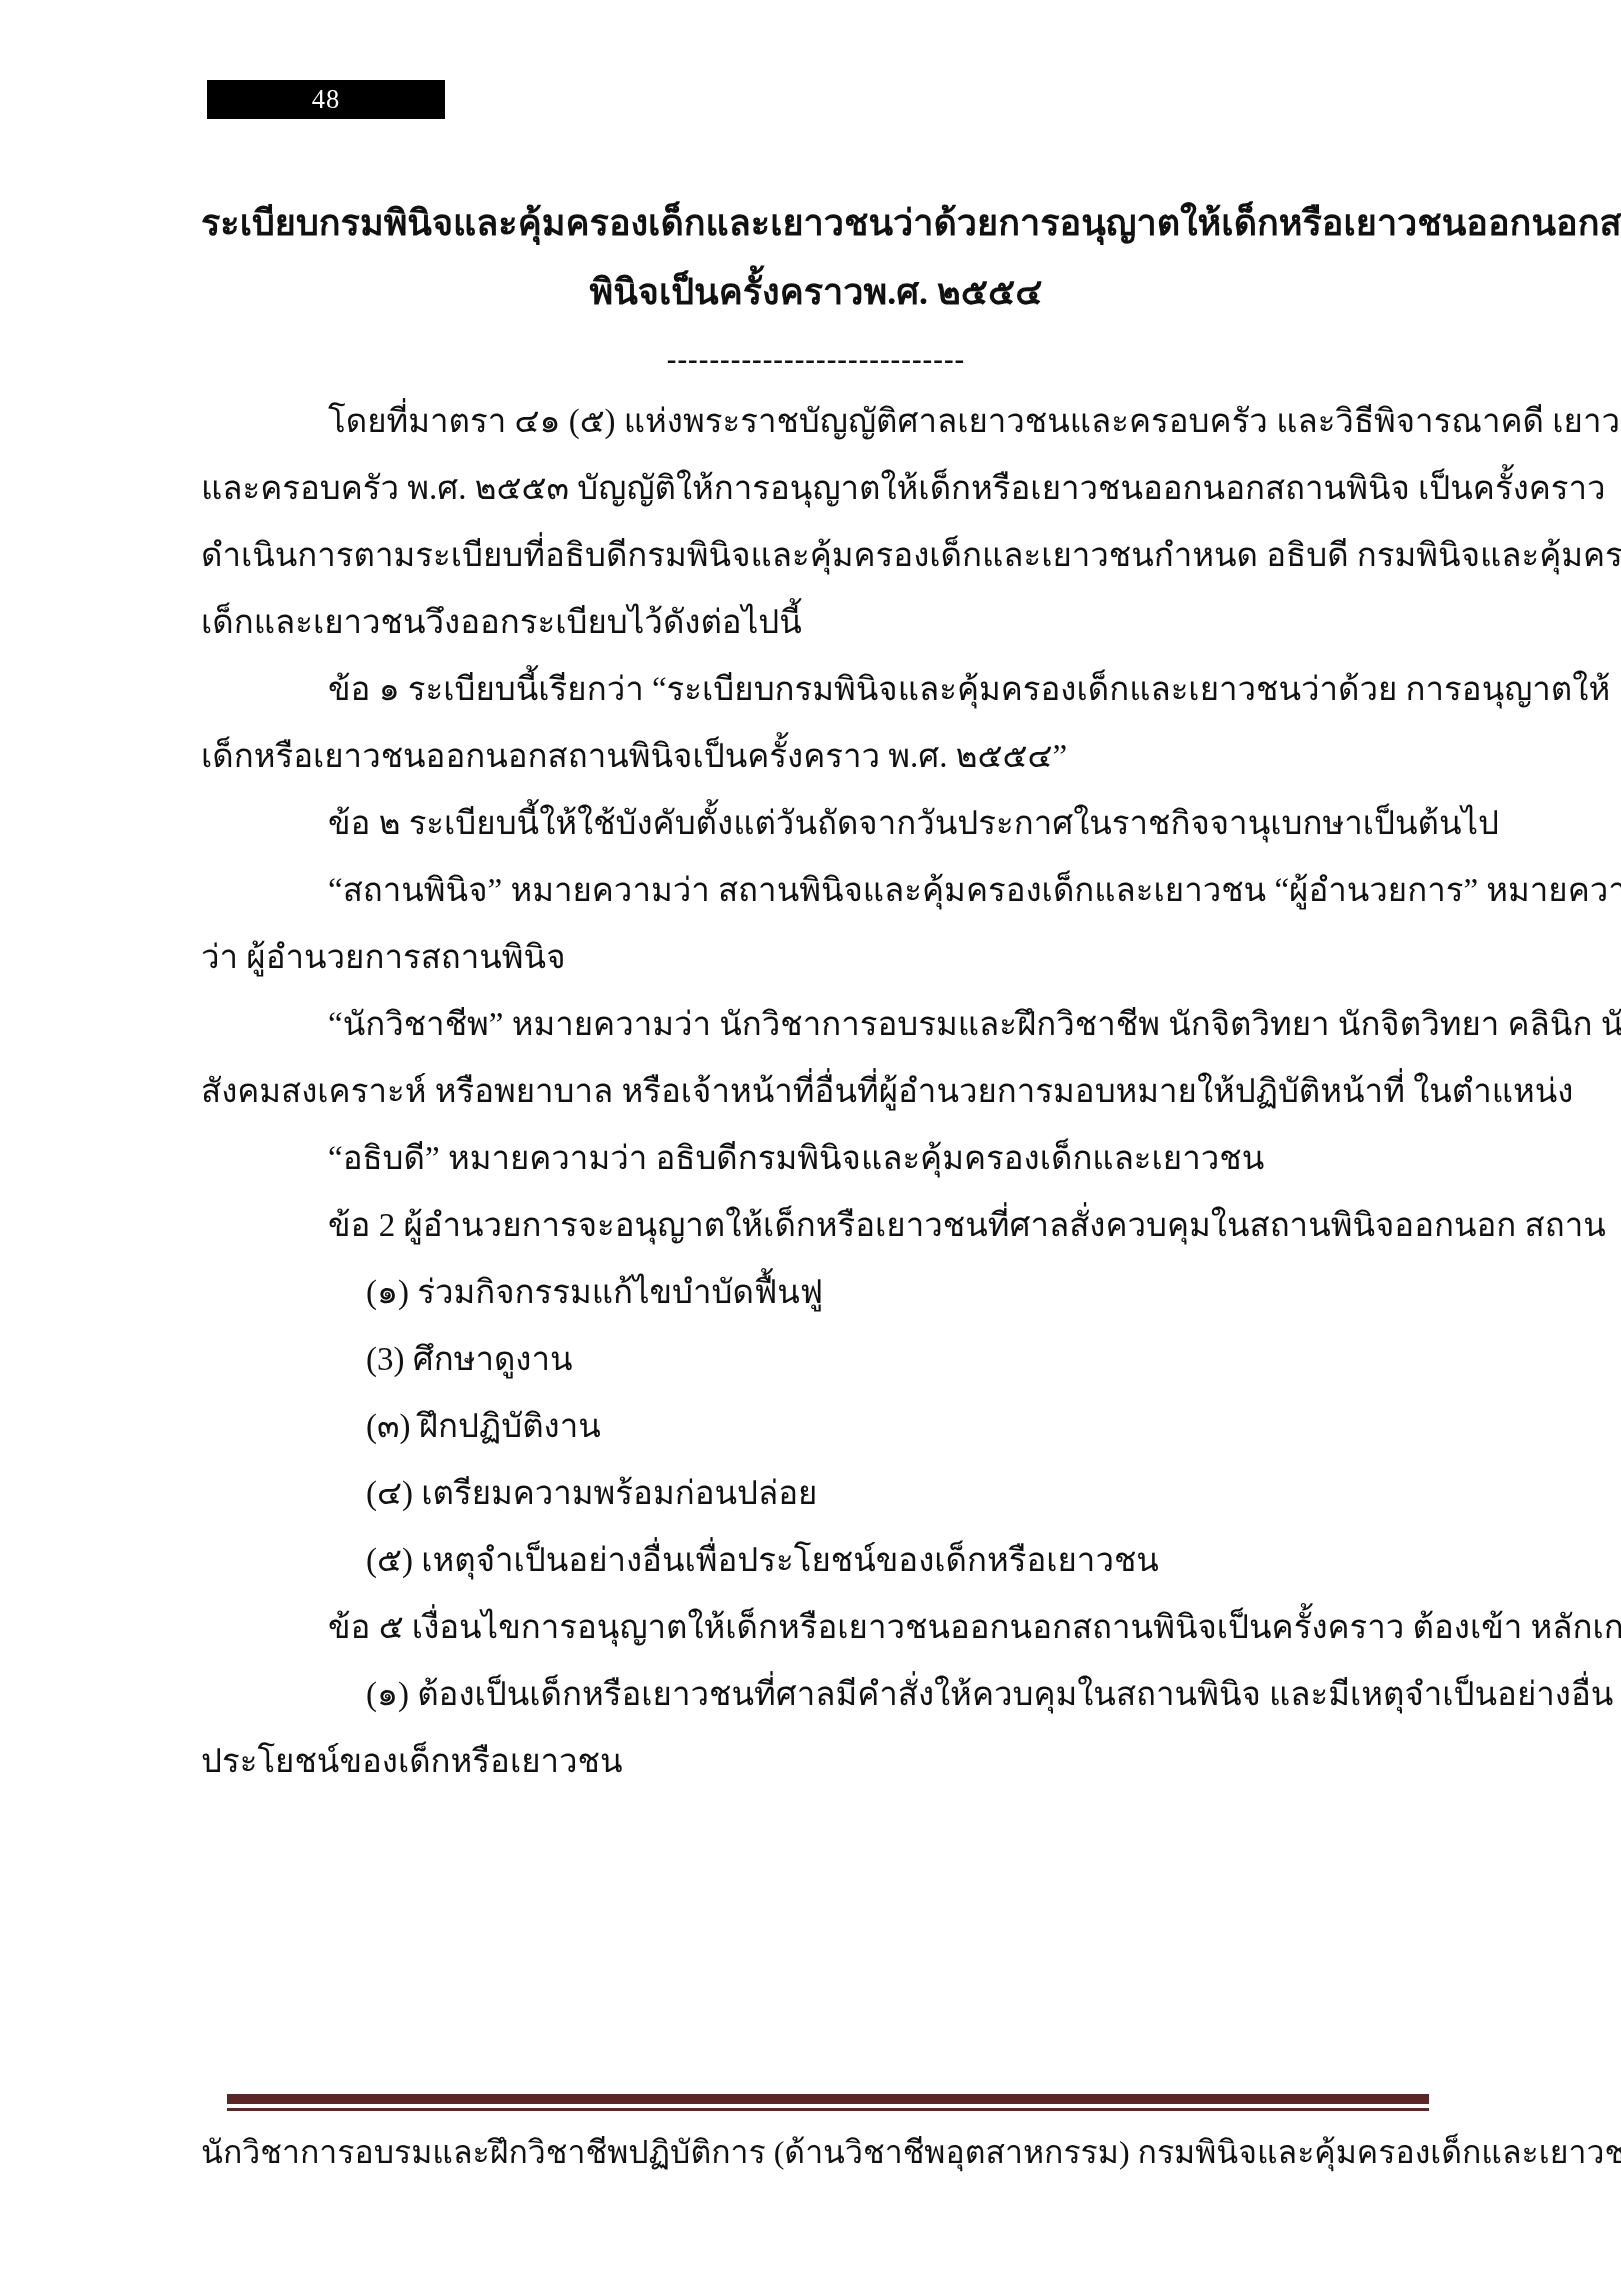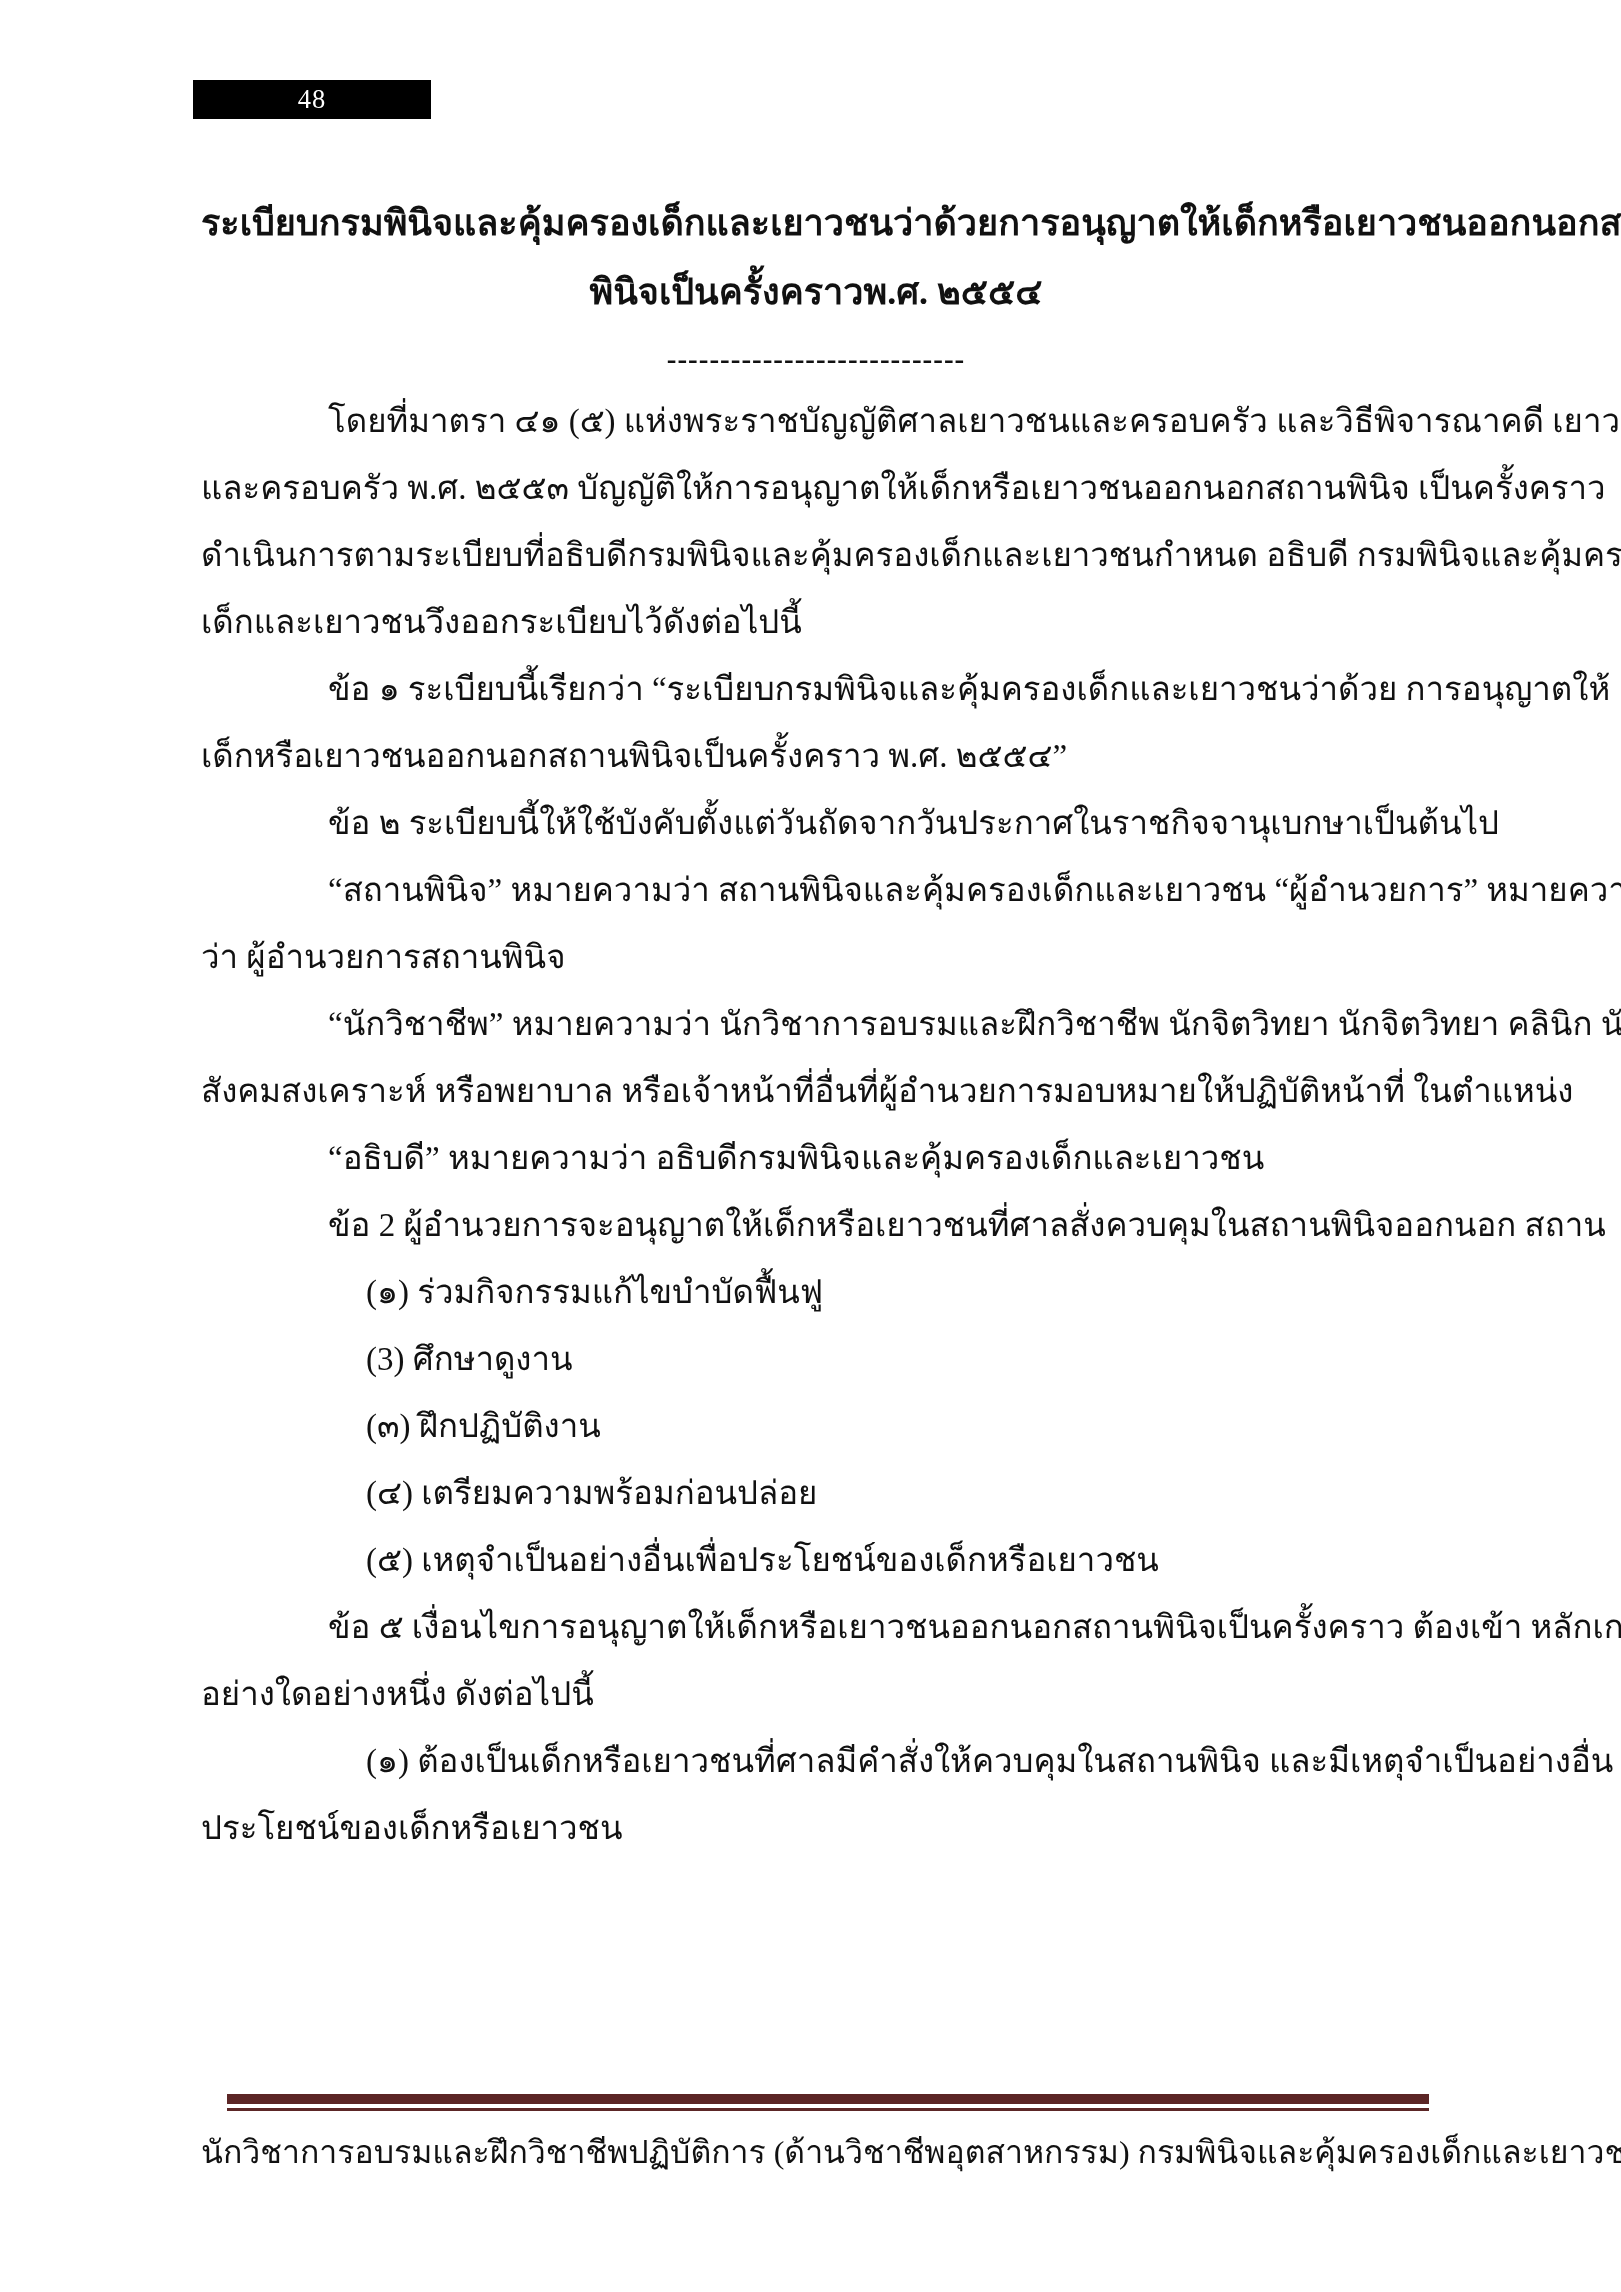--- a/index.html
+++ b/index.html
@@ -8,21 +8,21 @@
     width: 1621px;
     height: 2293px;
     margin: 0 auto;
     background: #ffffff;
     overflow: hidden;
     font-family: "Liberation Serif", "DejaVu Serif", serif;
     color: #111111;
   }
   .page-num-bar {
     position: absolute;
-    left: 193px; top: 80px;
+    left: 207px; top: 80px;
     width: 238px; height: 39px;
     background: #000000;
     display: flex; align-items: center; justify-content: center;
   }
   .page-num-bar .num {
     color: #ffffff;
     font-size: 26.5px;
     letter-spacing: 1px;
   }
   .title-block {
@@ -99,21 +99,20 @@
     <div class="line indent">“นักวิชาชีพ” หมายความว่า นักวิชาการอบรมและฝึกวิชาชีพ นักจิตวิทยา นักจิตวิทยา คลินิก นัก</div>
     <div class="line">สังคมสงเคราะห์ หรือพยาบาล หรือเจ้าหน้าที่อื่นที่ผู้อำนวยการมอบหมายให้ปฏิบัติหน้าที่ ในตำแหน่ง</div>
     <div class="line indent">“อธิบดี” หมายความว่า อธิบดีกรมพินิจและคุ้มครองเด็กและเยาวชน</div>
     <div class="line indent">ข้อ 2 ผู้อำนวยการจะอนุญาตให้เด็กหรือเยาวชนที่ศาลสั่งควบคุมในสถานพินิจออกนอก สถาน</div>
     <div class="line item">(๑) ร่วมกิจกรรมแก้ไขบำบัดฟื้นฟู</div>
     <div class="line item">(3) ศึกษาดูงาน</div>
     <div class="line item">(๓) ฝึกปฏิบัติงาน</div>
     <div class="line item">(๔) เตรียมความพร้อมก่อนปล่อย</div>
     <div class="line item">(๕) เหตุจำเป็นอย่างอื่นเพื่อประโยชน์ของเด็กหรือเยาวชน</div>
     <div class="line indent">ข้อ ๕ เงื่อนไขการอนุญาตให้เด็กหรือเยาวชนออกนอกสถานพินิจเป็นครั้งคราว ต้องเข้า หลักเกณฑ์</div>
-    <div class="line">อย่างใดอย่างหนึ่ง ดังต่อไปนี้</div>
     <div class="line item">(๑) ต้องเป็นเด็กหรือเยาวชนที่ศาลมีคำสั่งให้ควบคุมในสถานพินิจ และมีเหตุจำเป็นอย่างอื่น เพื่อ</div>
     <div class="line">ประโยชน์ของเด็กหรือเยาวชน</div>
   </div>
 
   <div class="footer-rule-thick" style="background: rgb(92, 38, 38);"></div>
   <div class="footer-rule-thin" style="background: rgb(92, 38, 38);"></div>
 
   <div class="footer-text">นักวิชาการอบรมและฝึกวิชาชีพปฏิบัติการ (ด้านวิชาชีพอุตสาหกรรม) กรมพินิจและคุ้มครองเด็กและเยาวชน</div>
 
 </div>

